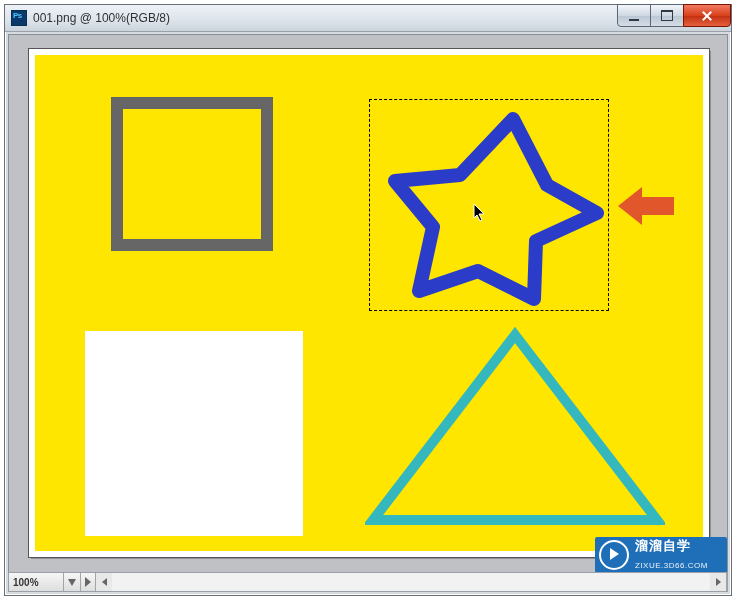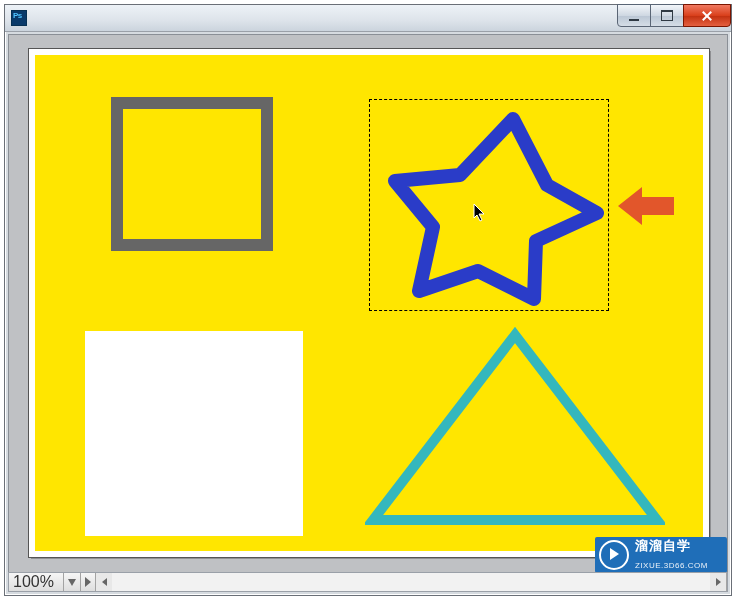--- a/index.html
+++ b/index.html
@@ -178,22 +178,23 @@
   .watermark .wm-sub  { font-size:8px;  letter-spacing:0.5px; opacity:0.9;margin-top:8px; }
 
   
   .statusbar {
     position: absolute;
     left: 3px; right: 3px; bottom: 3px;
     height: 18px;
     background: linear-gradient(180deg,#f6f6f6,#dedede);
     border: 1px solid #9aa0a8;
     display: flex;
-    font-size: 16px;
+    font-size: 10px;
     color: #333;
+    font-weight: bold;
   }
   .statusbar .zoom {
     width: 46px;
     padding: 0 4px;
     border-right: 1px solid #a3a3a3;
     height: 100%;
     display:flex; align-items:center;
   }
   .statusbar .tri {
     width: 16px; height:100%;
@@ -235,20 +236,21 @@
   .statusbar .hscroll .arrow.right span{border-width:4px 0 4px 5px;border-color:transparent transparent transparent #666;}
   .statusbar .hscroll .track{flex:1;background:#f2f2f2;}
 </style>
 </head>
 <body>
 
 <div class="win">
 
   <div class="titlebar">
     <div class="ps-icon"></div>
+    <div class="title-text">001.png @ 100%(RGB/8)</div>
     <div class="win-controls">
       <div class="win-btn min" title="Minimize">
           <span class="glyph"></span>
         </div>
       <div class="win-btn max" title="Maximize">
           <span class="glyph"></span>
         </div>
       <div class="win-btn close" title="Close">
           <span class="glyph"></span>
         </div>

